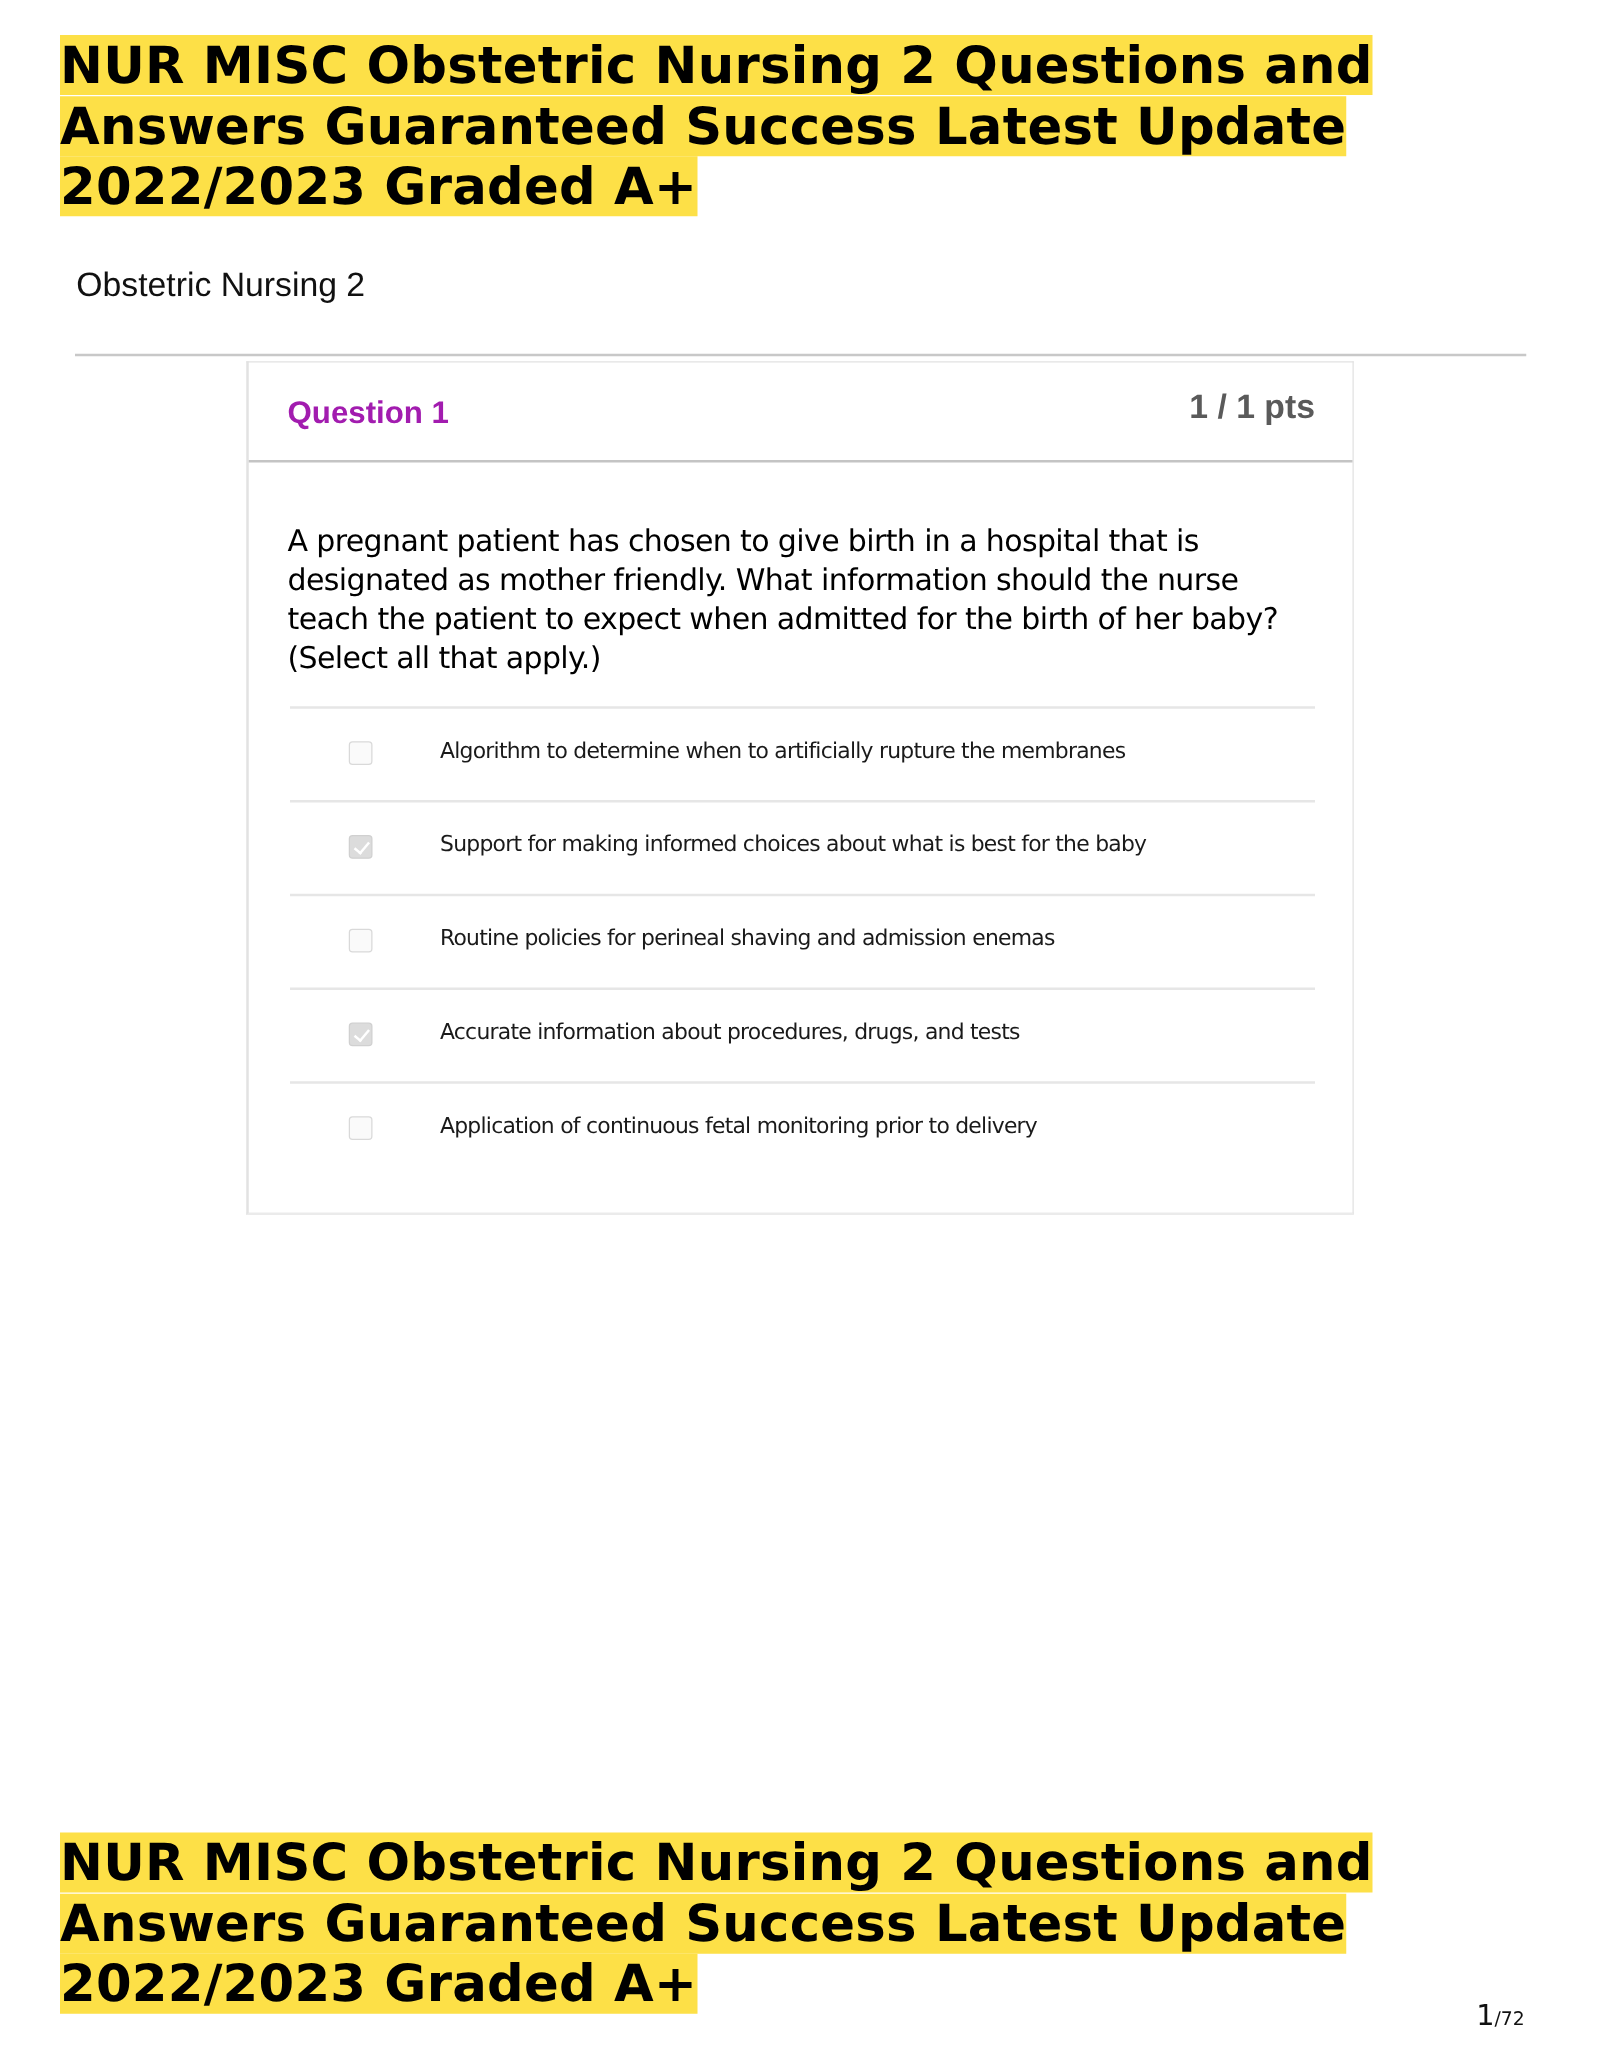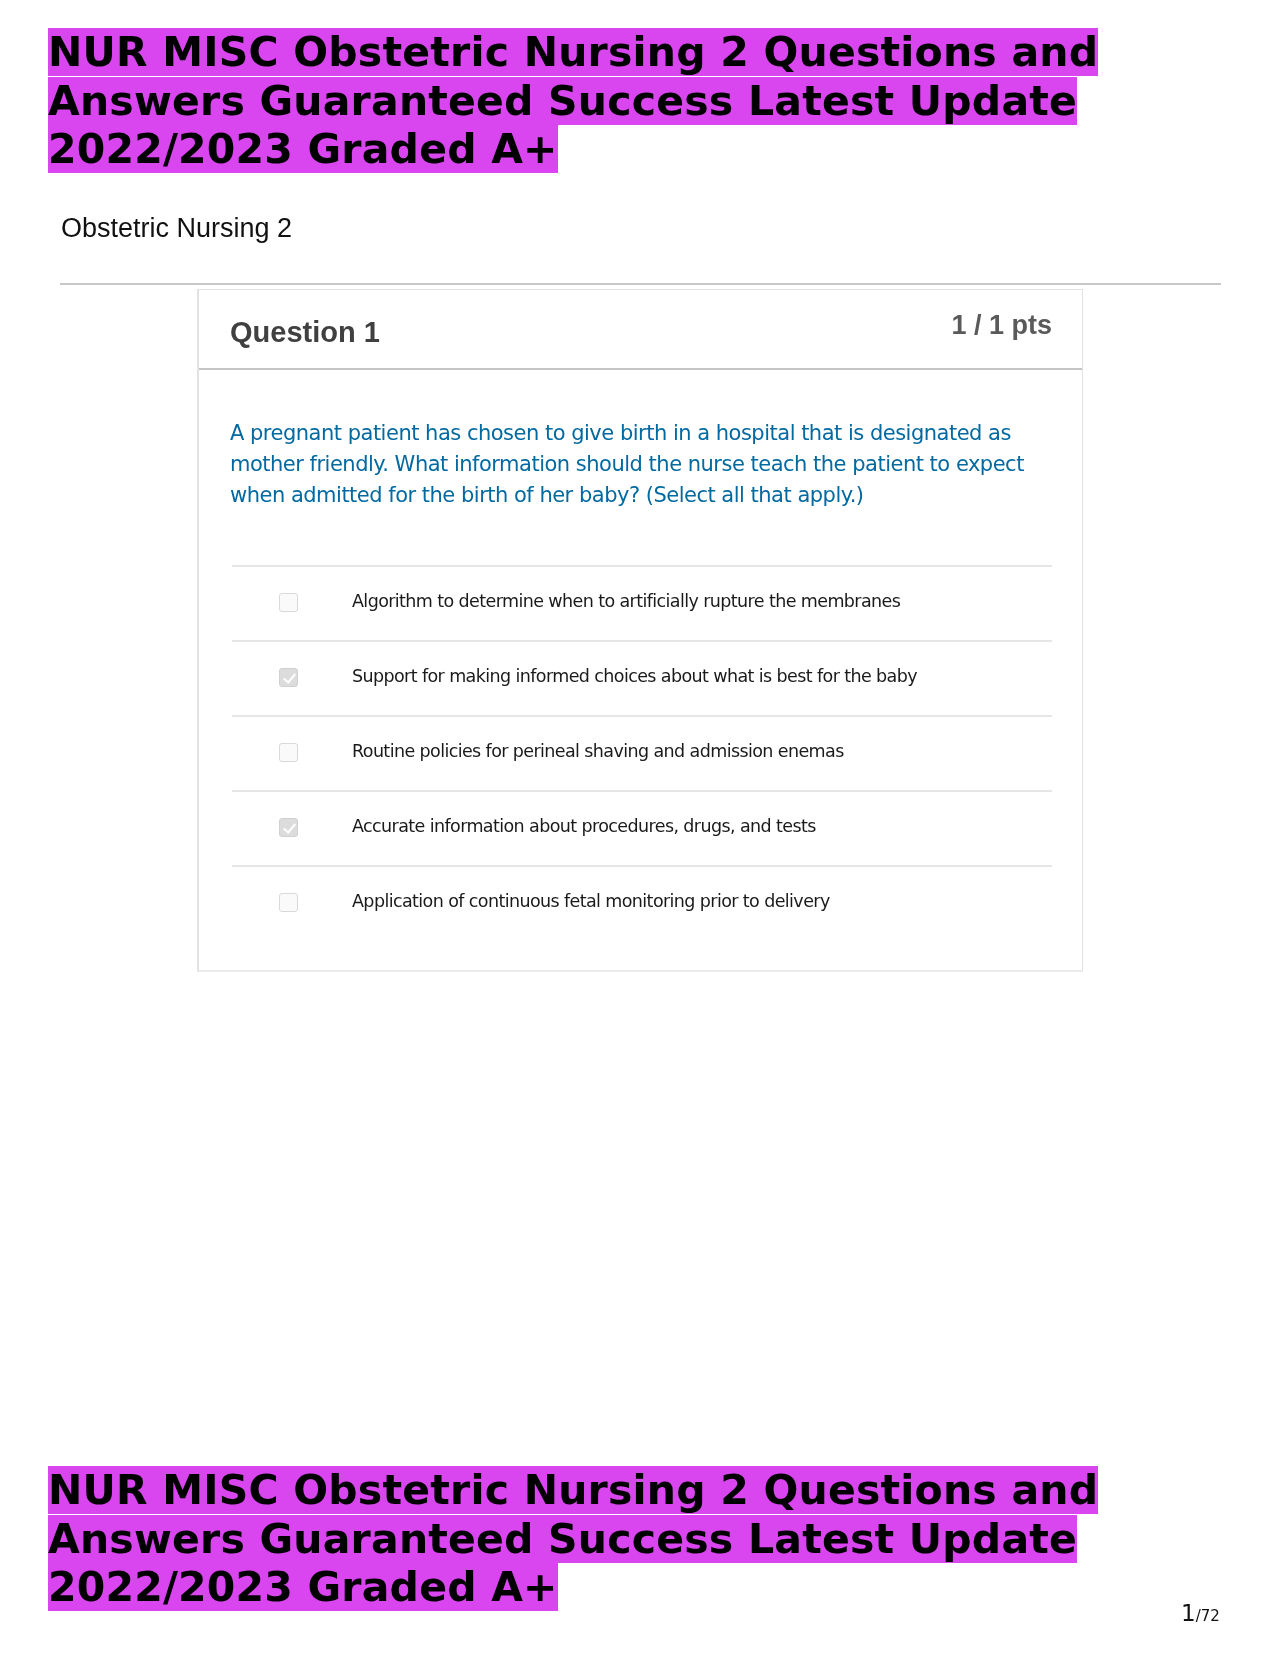--- a/index.html
+++ b/index.html
@@ -9,21 +9,21 @@
       position: absolute;
       left: 48px;
       width: 1140px;
       margin: 0;
       font-family: "DejaVu Sans", sans-serif;
       font-weight: bold;
       font-size: 41px;
       line-height: 48.5px;
       letter-spacing: 0.2px;
     }
-    .doc-title .hl { background: #d946ef; padding: 0; box-decoration-break: clone; -webkit-box-decoration-break: clone; }
+    .doc-title .hl { background: #fde047; padding: 0; box-decoration-break: clone; -webkit-box-decoration-break: clone; }
     .doc-title.top { top: 28px; }
     .doc-title.bottom { top: 1466px; }
 
     .section-heading {
       position: absolute;
       left: 61px;
       top: 213px;
       margin: 0;
       font-family: "Liberation Sans", sans-serif;
       font-weight: normal;
@@ -57,41 +57,41 @@
       left: 0; top: 0; right: 0;
       height: 78px;
       border-bottom: 2px solid #c4c4c4;
     }
     .q-title {
       position: absolute;
       left: 31px;
       top: 26px;
       font-family: "Liberation Sans", sans-serif;
       font-weight: bold;
-      font-size: 29px;
-      color: #404040;
+      font-size: 25px;
+      color: #a21caf;
     }
     .q-pts {
       position: absolute;
       right: 30px;
       top: 20px;
       font-family: "Liberation Sans", sans-serif;
       font-weight: bold;
       font-size: 27px;
       color: #5a5a5a;
     }
     .q-text {
       position: absolute;
       left: 31px;
       top: 128px;
       width: 800px;
       font-family: "DejaVu Sans", sans-serif;
-      font-size: 21px;
+      font-size: 24px;
       line-height: 31px;
-      color: #0369a1;
+      color: #000000;
       letter-spacing: -0.5px;
     }
     .answers {
       position: absolute;
       left: 33px;
       top: 275px;
       width: 820px;
     }
     .answer {
       position: relative;

